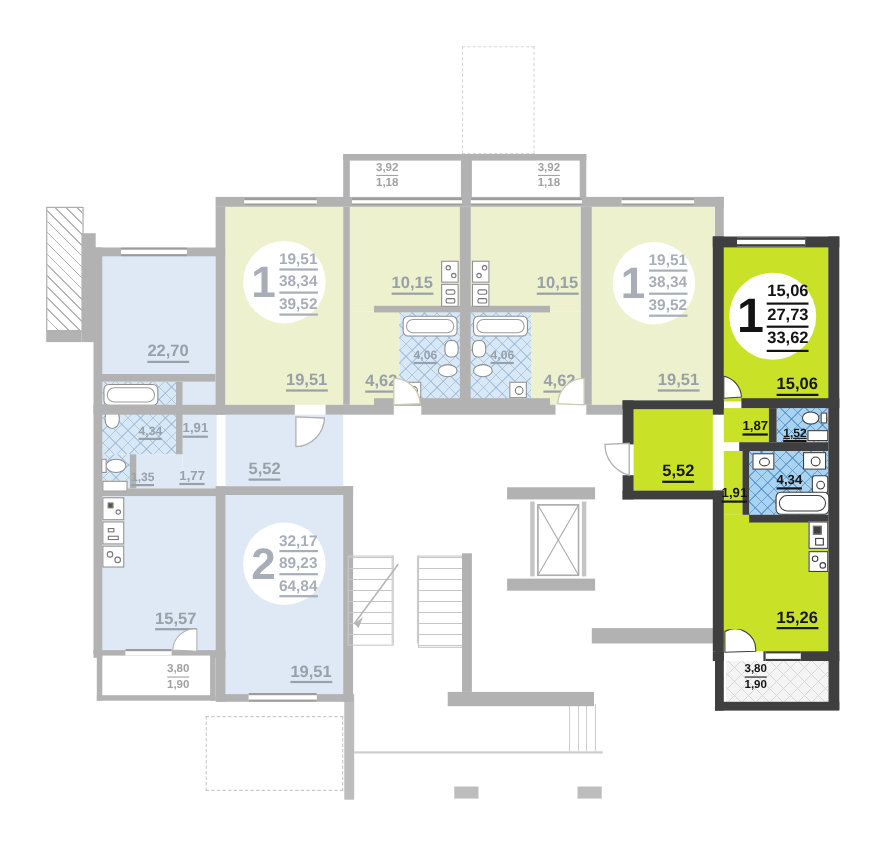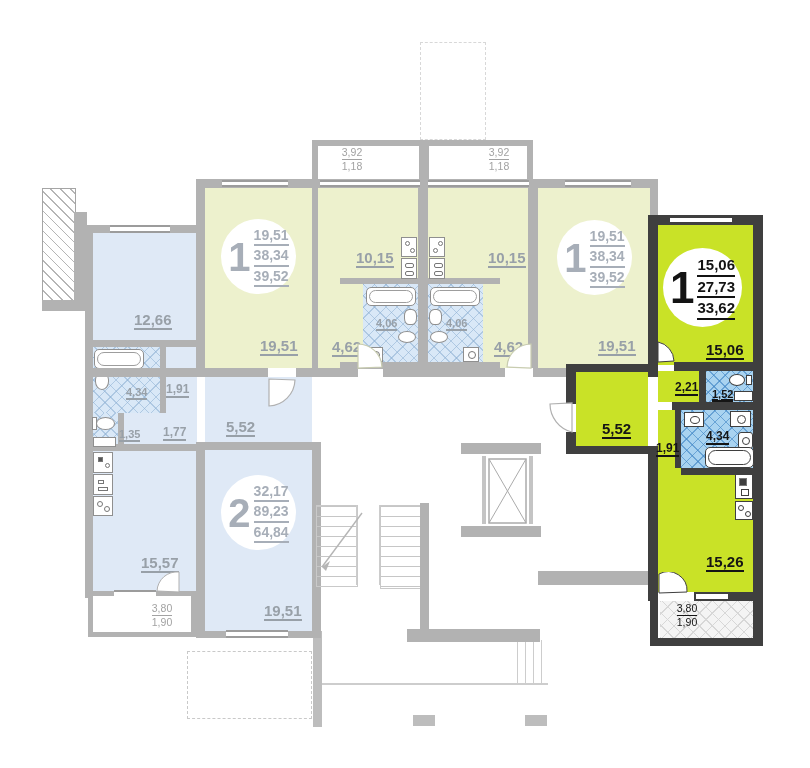--- a/index.html
+++ b/index.html
@@ -32,21 +32,21 @@
   
   .win{position:absolute;background:#fff;border-top:2px solid #9c9c9c;border-bottom:2px solid #9c9c9c;box-sizing:border-box;}
   .wind{border-color:#3f3f3f;}
   
   .lbl{position:absolute;font-weight:bold;color:#98a0a8;font-size:13px;line-height:1.15;white-space:nowrap;}
   .lbl .u{border-bottom:2px solid currentColor;padding-bottom:0px;}
   .lbl.s11{font-size:11px;}
   .lbl.s12{font-size:12px;}
   .lbl.s15{font-size:15px;}
   .dark{color:#151515;}
-  .bal{position:absolute;font-weight:normal;color:#a2a2a2;font-size:10.5px;line-height:1.25;text-align:center;}
+  .bal{position:absolute;font-weight:bold;color:#a2a2a2;font-size:10.5px;line-height:1.25;text-align:center;}
   .bal span{display:block;}
   .bal .u{border-bottom:1.5px solid currentColor;display:inline-block;}
   
   .badge{position:absolute;background:#fff;border-radius:50%;display:flex;align-items:center;justify-content:center;gap:3px;font-weight:bold;color:#a7aeb8;}
   .badge .num{font-size:40px;line-height:.9;}
   .badge .col{display:flex;flex-direction:column;align-items:flex-start;}
   .badge .col span{font-size:14px;border-bottom:2px solid currentColor;line-height:1.3;white-space:nowrap;}
   .badge.gr{color:#131313;}
   .badge.gr .num{font-size:44px;}
   .badge.gr .col span{font-size:15px;}
@@ -130,21 +130,21 @@
   </div>
   <div class="fxbox" style="left:93px;top:474px;width:20px;height:21px;">
     <span class="dot" style="left:4px;top:5px;width:6px;height:4px;border-radius:0;"></span>
     <span class="dot" style="left:4px;top:12px;width:10px;height:4px;border-radius:0;"></span>
   </div>
   <div class="fxbox" style="left:93px;top:496px;width:20px;height:20px;">
     <span class="dot" style="left:3px;top:4px;width:6px;height:6px;"></span>
     <span class="dot" style="left:10px;top:9px;width:6px;height:6px;"></span>
   </div>
 
-  <div class="lbl s15" style="left:134px;top:311px;"><span class="u">12,66</span></div>
+  <div class="lbl s15" style="left:134px;top:311px;"><span class="u">22,70</span></div>
   <div class="lbl s11" style="left:126px;top:386px;"><span class="u">4,34</span></div>
   <div class="lbl s12" style="left:166px;top:383px;"><span class="u">1,91</span></div>
   <div class="lbl s11" style="left:119px;top:428px;"><span class="u">1,35</span></div>
   <div class="lbl s12" style="left:163px;top:426px;"><span class="u">1,77</span></div>
   <div class="lbl s15" style="left:141px;top:554px;"><span class="u">15,57</span></div>
   <div class="lbl s15" style="left:226px;top:418px;"><span class="u">5,52</span></div>
   <div class="lbl s15" style="left:264px;top:602px;"><span class="u">19,51</span></div>
 
   <div class="fill whitefill" style="left:93px;top:596px;width:98px;height:36px;"></div>
   <div class="w" style="left:88px;top:595px;width:5px;height:42px;"></div>
@@ -319,21 +319,21 @@
   <div class="fxbox dk" style="left:735px;top:474px;width:18px;height:25px;">
     <span class="dot" style="left:3px;top:3px;width:8px;height:8px;background:#3f3f3f;border-radius:0;"></span>
     <span class="dot" style="left:5px;top:14px;width:8px;height:7px;border-color:#3f3f3f;border-radius:0;"></span>
   </div>
   <div class="fxbox dk" style="left:735px;top:501px;width:18px;height:19px;">
     <span class="dot" style="left:2px;top:3px;width:6px;height:6px;border-color:#3f3f3f;"></span>
     <span class="dot" style="left:9px;top:9px;width:6px;height:6px;border-color:#3f3f3f;"></span>
   </div>
 
   <div class="lbl s15 dark" style="left:706px;top:341px;"><span class="u">15,06</span></div>
-  <div class="lbl s12 dark" style="left:675px;top:381px;"><span class="u">2,21</span></div>
+  <div class="lbl s12 dark" style="left:675px;top:381px;"><span class="u">1,87</span></div>
   <div class="lbl s11 dark" style="left:712px;top:388px;text-decoration:underline;"><span class="u">1,52</span></div>
   <div class="lbl s12 dark" style="left:706px;top:430px;"><span class="u">4,34</span></div>
   <div class="lbl s12 dark" style="left:656px;top:442px;"><span class="u">1,91</span></div>
   <div class="lbl s15 dark" style="left:706px;top:553px;"><span class="u">15,26</span></div>
 
   <div class="badge gr" style="left:663px;top:248px;width:79px;height:79px;">
     <span class="num">1</span>
     <span class="col">
       <span>15,06</span>
       <span>27,73</span>

